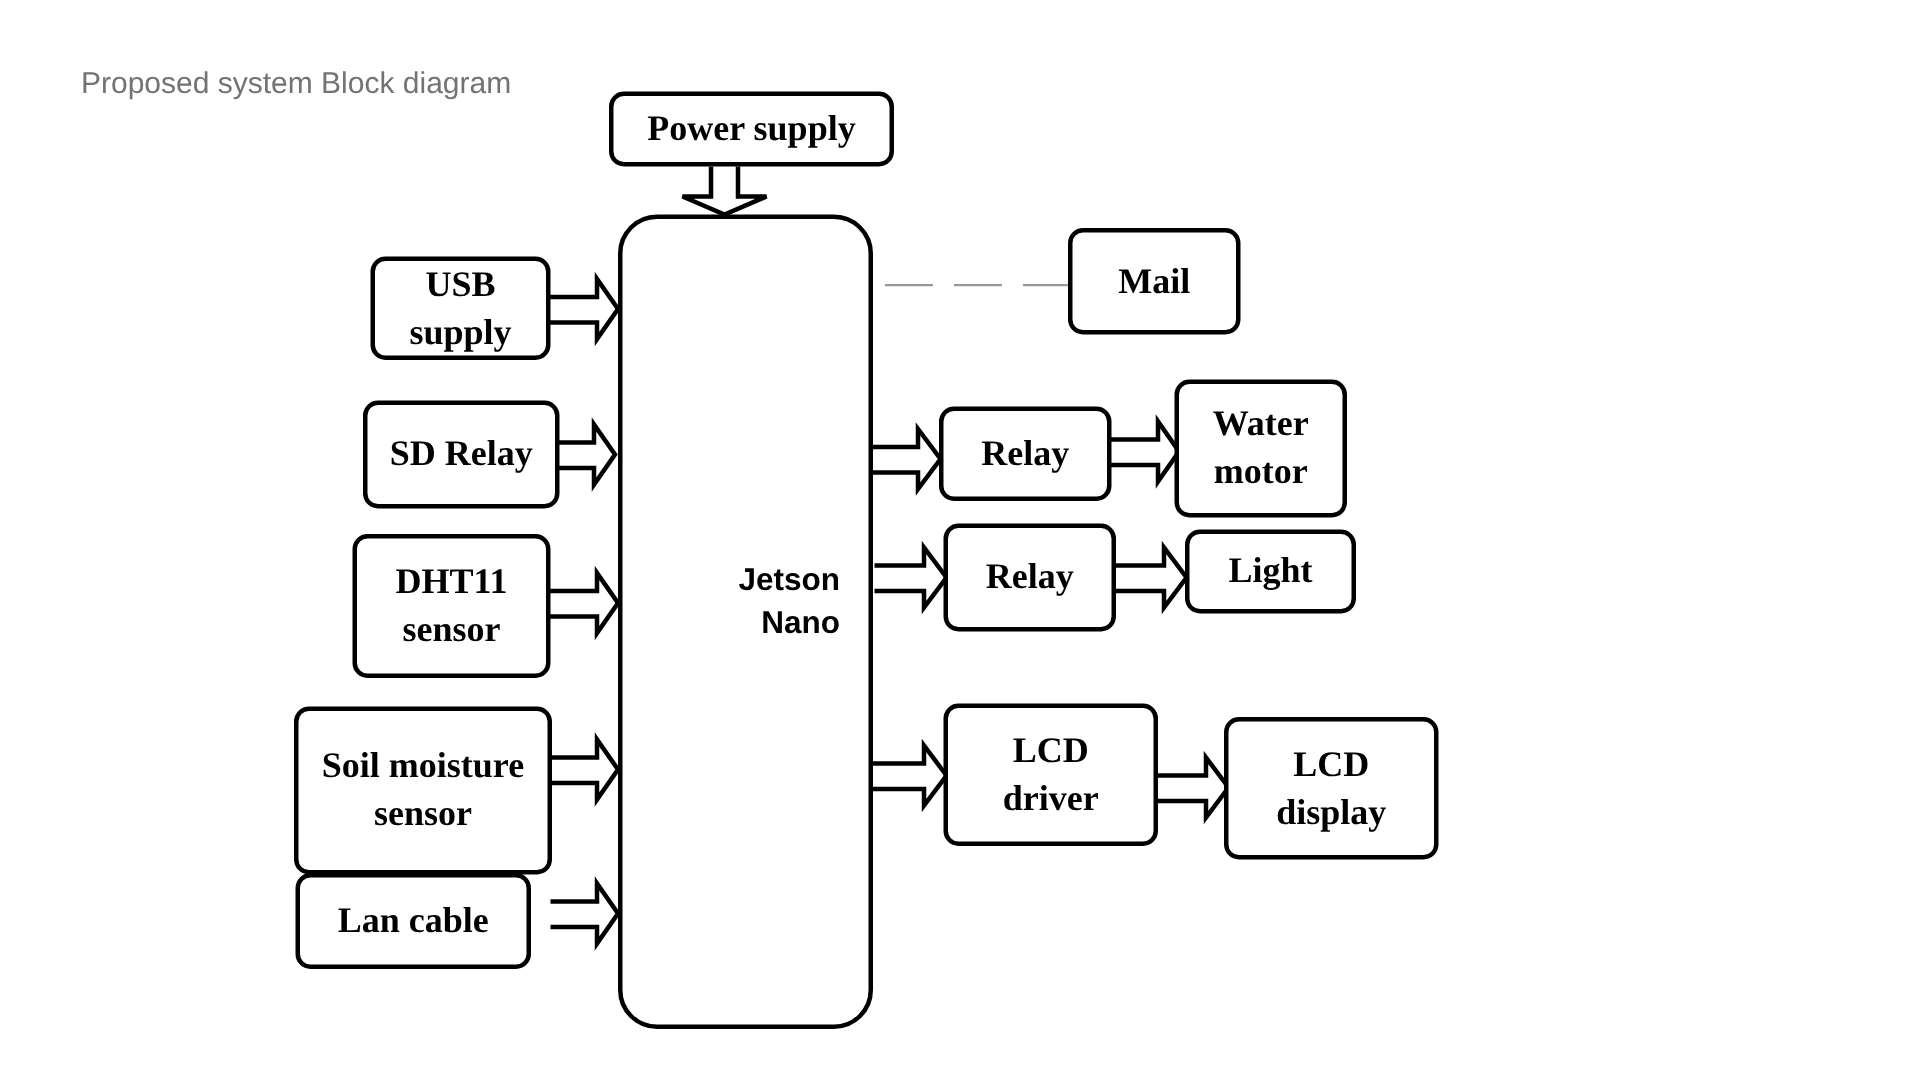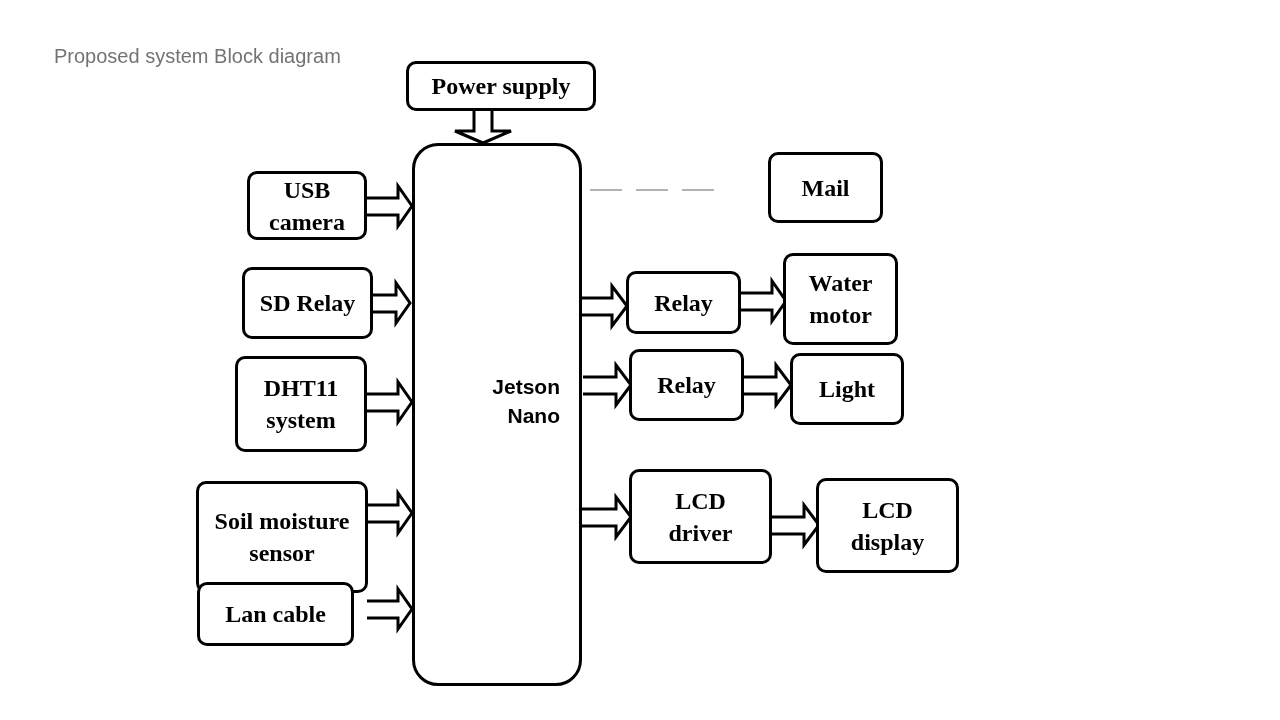--- a/index.html
+++ b/index.html
@@ -54,51 +54,51 @@
 <div class="main"></div>
 <div class="main-label">Jetson
  Nano</div>
 
 <div class="box" style="left:390px;top:61px;width:190px;height:50px;margin-left:16px;">
   <span>Power supply</span>
 </div>
 
 <div class="box" style="left:247px;top:171px;width:120px;height:69px;">
   <span>USB
-camera</span>
+supply</span>
 </div>
 <div class="box" style="left:242px;top:267px;width:131px;height:72px;">
   <span>SD Relay</span>
 </div>
 <div class="box" style="left:235px;top:356px;width:132px;height:96px;">
   <span>DHT11
-system</span>
+sensor</span>
 </div>
-<div class="box" style="left:196px;top:481px;width:172px;height:112px;">
+<div class="box" style="left:196px;top:471px;width:172px;height:112px;">
   <span>Soil moisture
 sensor</span>
 </div>
 <div class="box" style="left:197px;top:582px;width:157px;height:64px;">
   <span>Lan cable</span>
 </div>
 
-<div class="box" style="left:768px;top:152px;width:115px;height:71px;align-items:center;">
+<div class="box" style="left:712px;top:152px;width:115px;height:71px;align-items:center;">
   <span>Mail</span>
 </div>
 <div class="box" style="left:626px;top:271px;width:115px;height:63px;">
   <span>Relay</span>
 </div>
 <div class="box" style="left:783px;top:253px;width:115px;height:92px;">
   <span>Water
 motor</span>
 </div>
 <div class="box" style="left:629px;top:349px;width:115px;height:72px;">
   <span>Relay</span>
 </div>
-<div class="box" style="left:790px;top:353px;width:114px;height:72px;">
+<div class="box" style="left:790px;top:353px;width:114px;height:56px;">
   <span>Light</span>
 </div>
 <div class="box" style="left:629px;top:469px;width:143px;height:95px;">
   <span>LCD
 driver</span>
 </div>
 <div class="box" style="left:816px;top:478px;width:143px;height:95px;">
   <span>LCD
 display</span>
 </div>

